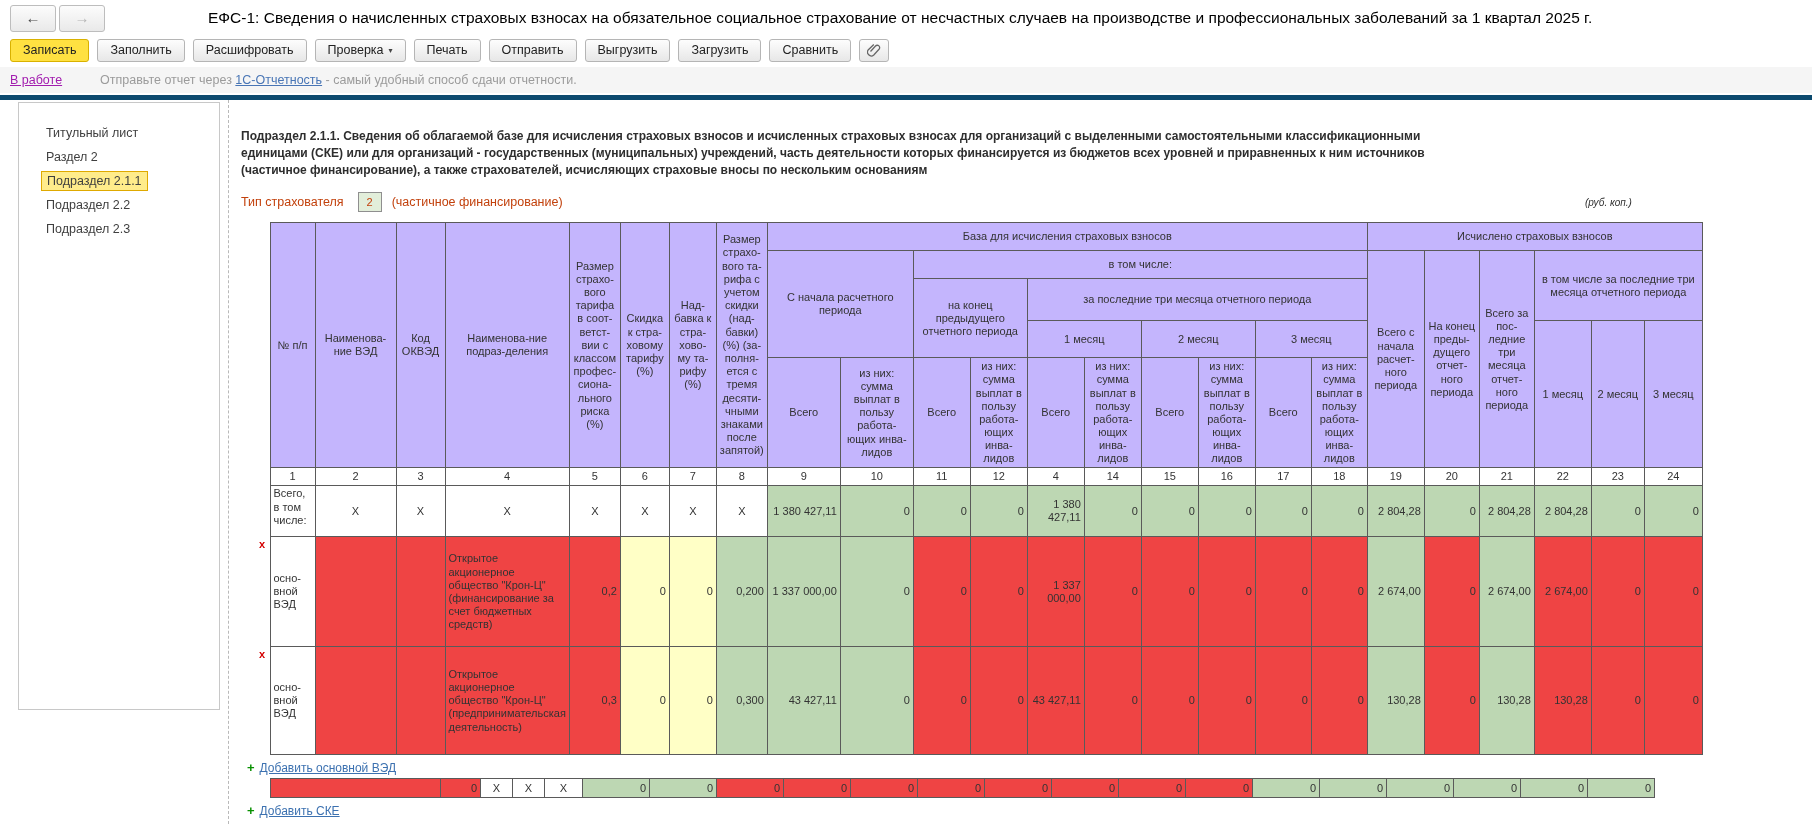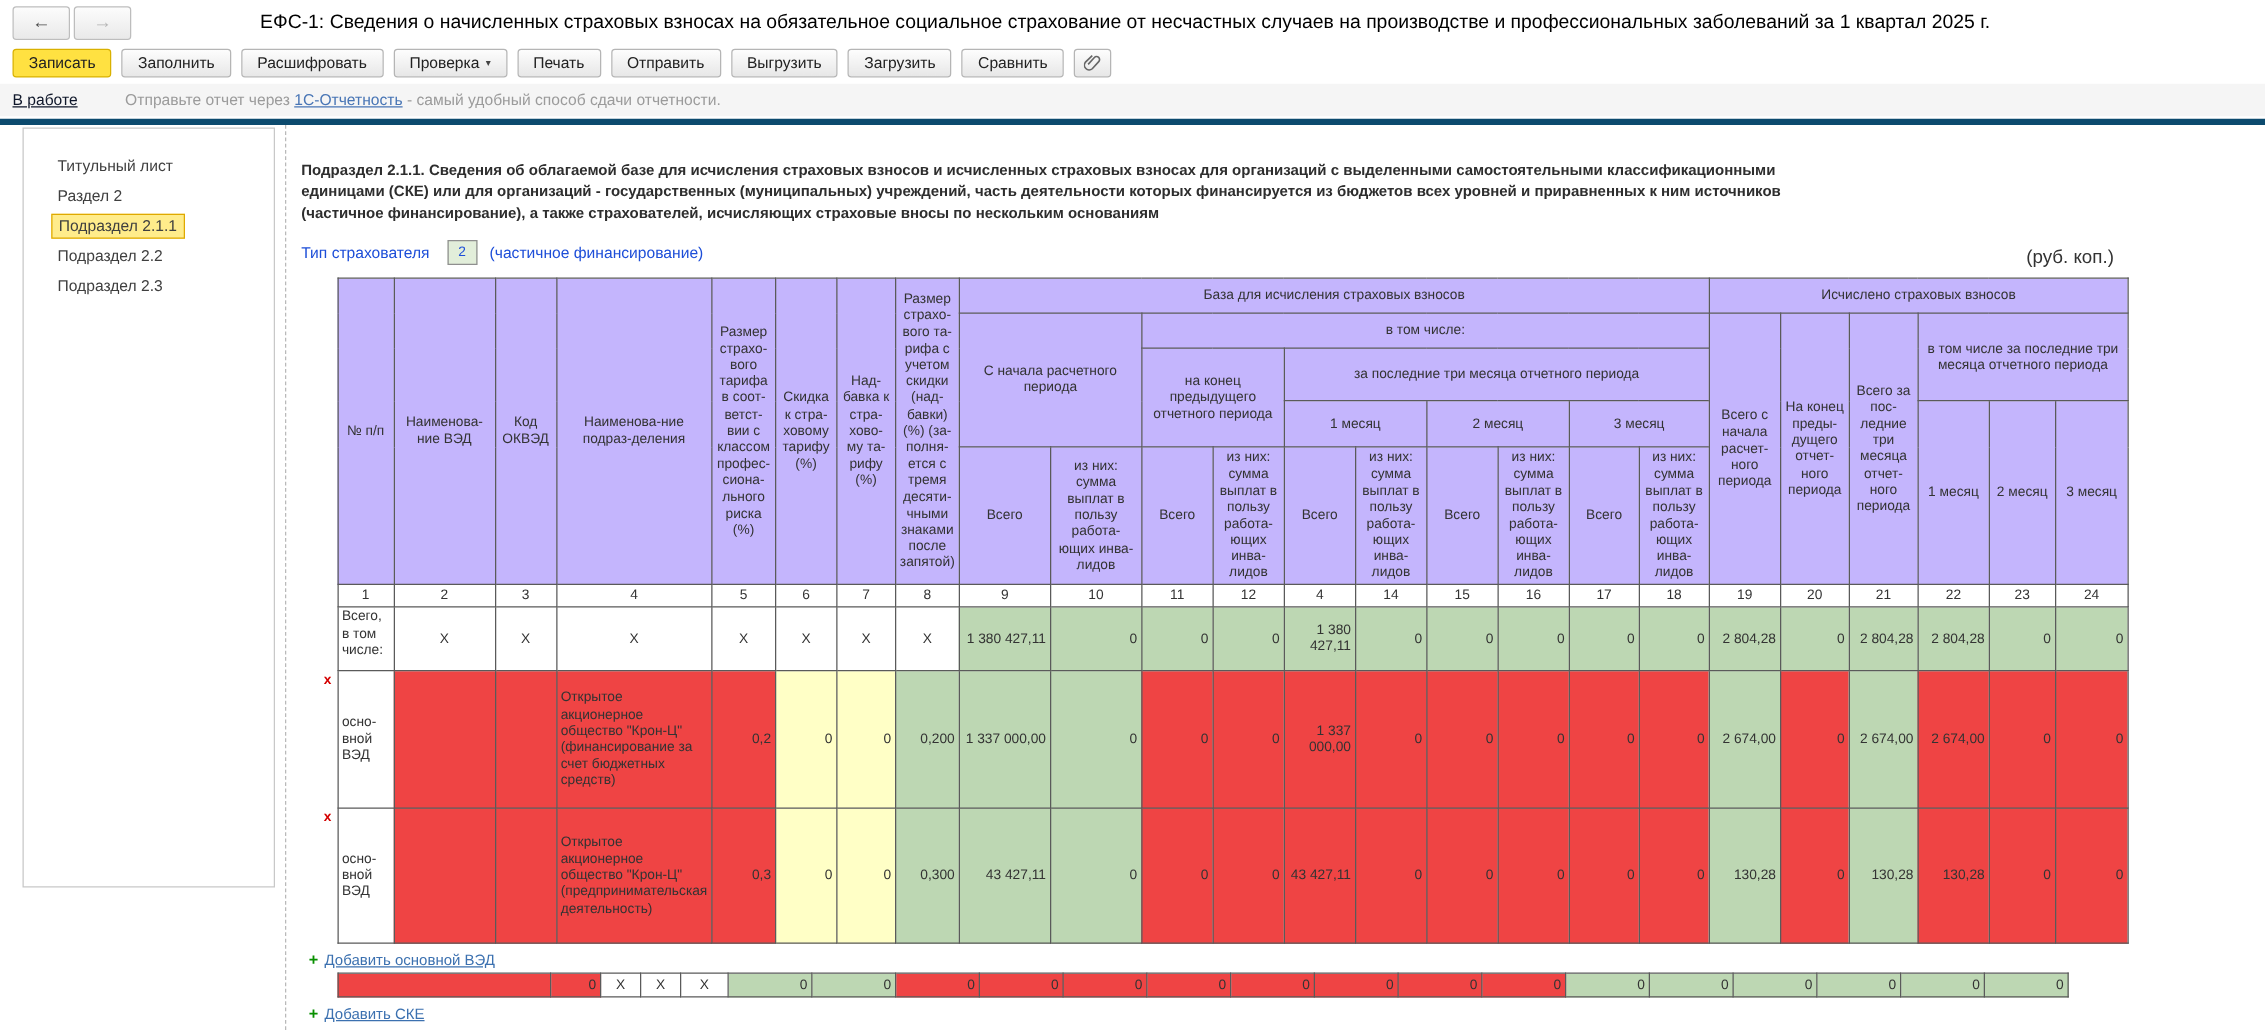--- a/index.html
+++ b/index.html
@@ -19,40 +19,40 @@
   .tbtn{height:23px;padding:0 12px;border:1px solid #b5b5b5;border-radius:3px;
         background:linear-gradient(#fdfdfd,#e7e7e7);font-size:12.5px;color:#222;
         display:flex;align-items:center;cursor:pointer;font-family:inherit;}
   .tbtn.primary{background:#ffe141;border-color:#d9b100;}
   .tbtn .arrow{font-size:8px;margin-left:5px;color:#444;}
   .tbtn.iconbtn{padding:0 7px;}
 
   
   .statusbar{display:flex;align-items:center;height:26px;background:#f5f5f5;
              font-size:12.5px;margin-top:3px;}
-  .state-link{margin-left:10px;text-decoration:underline;color:#0f172a;cursor:pointer;}
+  .state-link{margin-left:10px;text-decoration:underline;color:#a21caf;cursor:pointer;}
   .hint{margin-left:38px;color:#9b9b9b;}
   .hint a{color:#4875b5;text-decoration:underline;cursor:pointer;}
 
   
   .content{position:absolute;top:95px;left:0;right:0;bottom:0;border-top:5px solid #0c4a6e;}
   .sidebar{position:absolute;left:18px;top:2px;width:202px;height:608px;
            border:1px solid #c8c8c8;padding-top:18px;box-sizing:border-box;background:#fff;}
   .nav-item{font-size:12.5px;color:#3f3f3f;padding:5px 0 5px 22px;cursor:pointer;}
   .nav-item span{padding:2px 5px;}
   .nav-item.selected span{background:#ffec8b;border:1px solid #dfa900;}
   .splitter{position:absolute;left:228px;top:0;bottom:0;border-left:1px dashed #b9b9b9;}
 
   .main{position:absolute;left:233px;top:0;right:0;bottom:0;padding:28px 4px 0 8px;}
   .section-title{width:1215px;font-size:12px;font-weight:bold;line-height:1.4;color:#2e2e2e;}
-  .typerow{display:flex;align-items:center;margin-top:14px;font-size:12.5px;color:#1d4ed8;}
+  .typerow{display:flex;align-items:center;margin-top:14px;font-size:12.5px;color:#c2410c;}
   .typebox{width:22px;height:18px;margin-left:14px;background:#e2eeda;border:1px solid #8f8f8f;
            font-size:11px;display:flex;align-items:center;justify-content:center;cursor:text;}
   .typenote{margin-left:10px;}
-  .rub{position:absolute;top:97px;left:1388px;font-size:15px;color:#333;}
+  .rub{position:absolute;top:97px;left:1352px;font-size:10px;color:#333;font-style:italic;}
 
   
   table.rep{border-collapse:collapse;table-layout:fixed;margin:10px 0 0 15px;
             font-size:11px;color:#333;}
   table.rep th,table.rep td{border:1px solid #5a5a5a;padding:1px 3px;line-height:1.2;
             overflow-wrap:break-word;}
   table.rep th{font-weight:normal;text-align:center;vertical-align:middle;background:#c4b5fd;}
   td.mk{border:none !important;background:transparent;vertical-align:top;text-align:left;
         color:#d40000;font-weight:bold;font-size:11px;padding:1px 0;cursor:pointer;}
   tr.hr1{height:28px;} tr.hr2{height:28px;} tr.hr3{height:42px;} tr.hr4{height:37px;}

